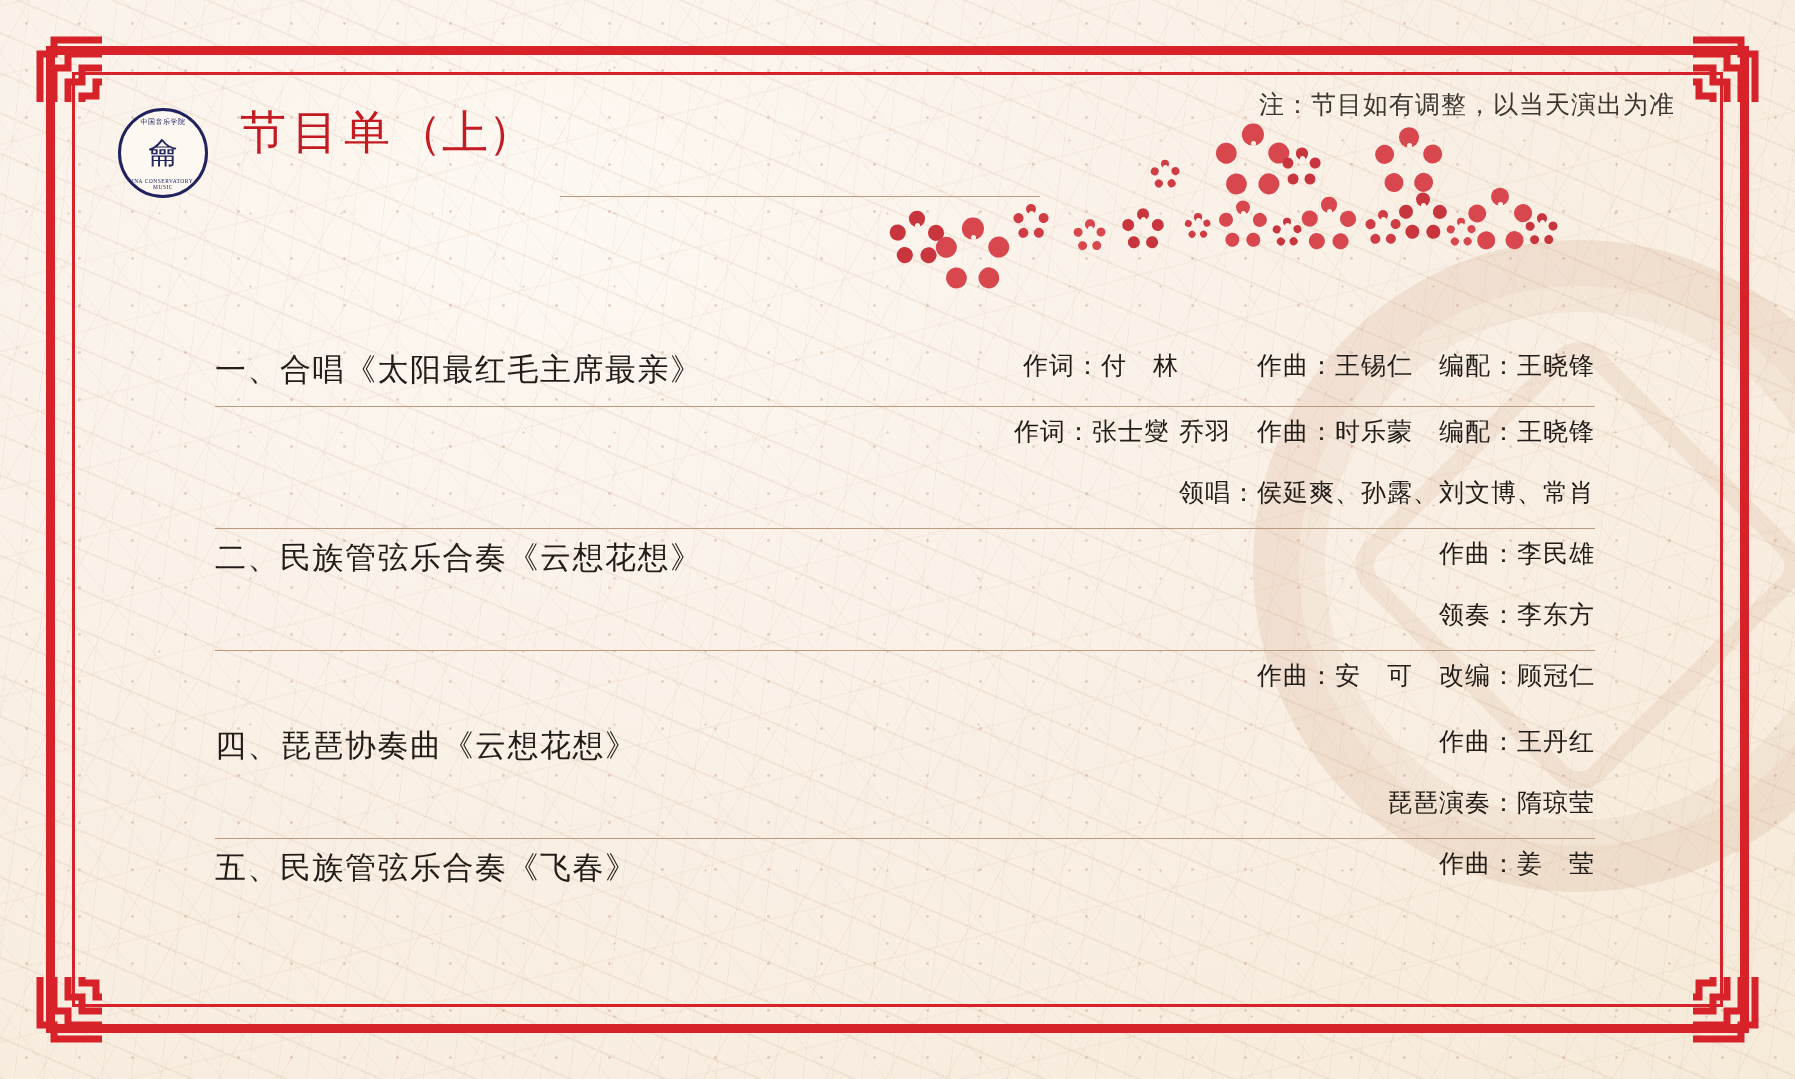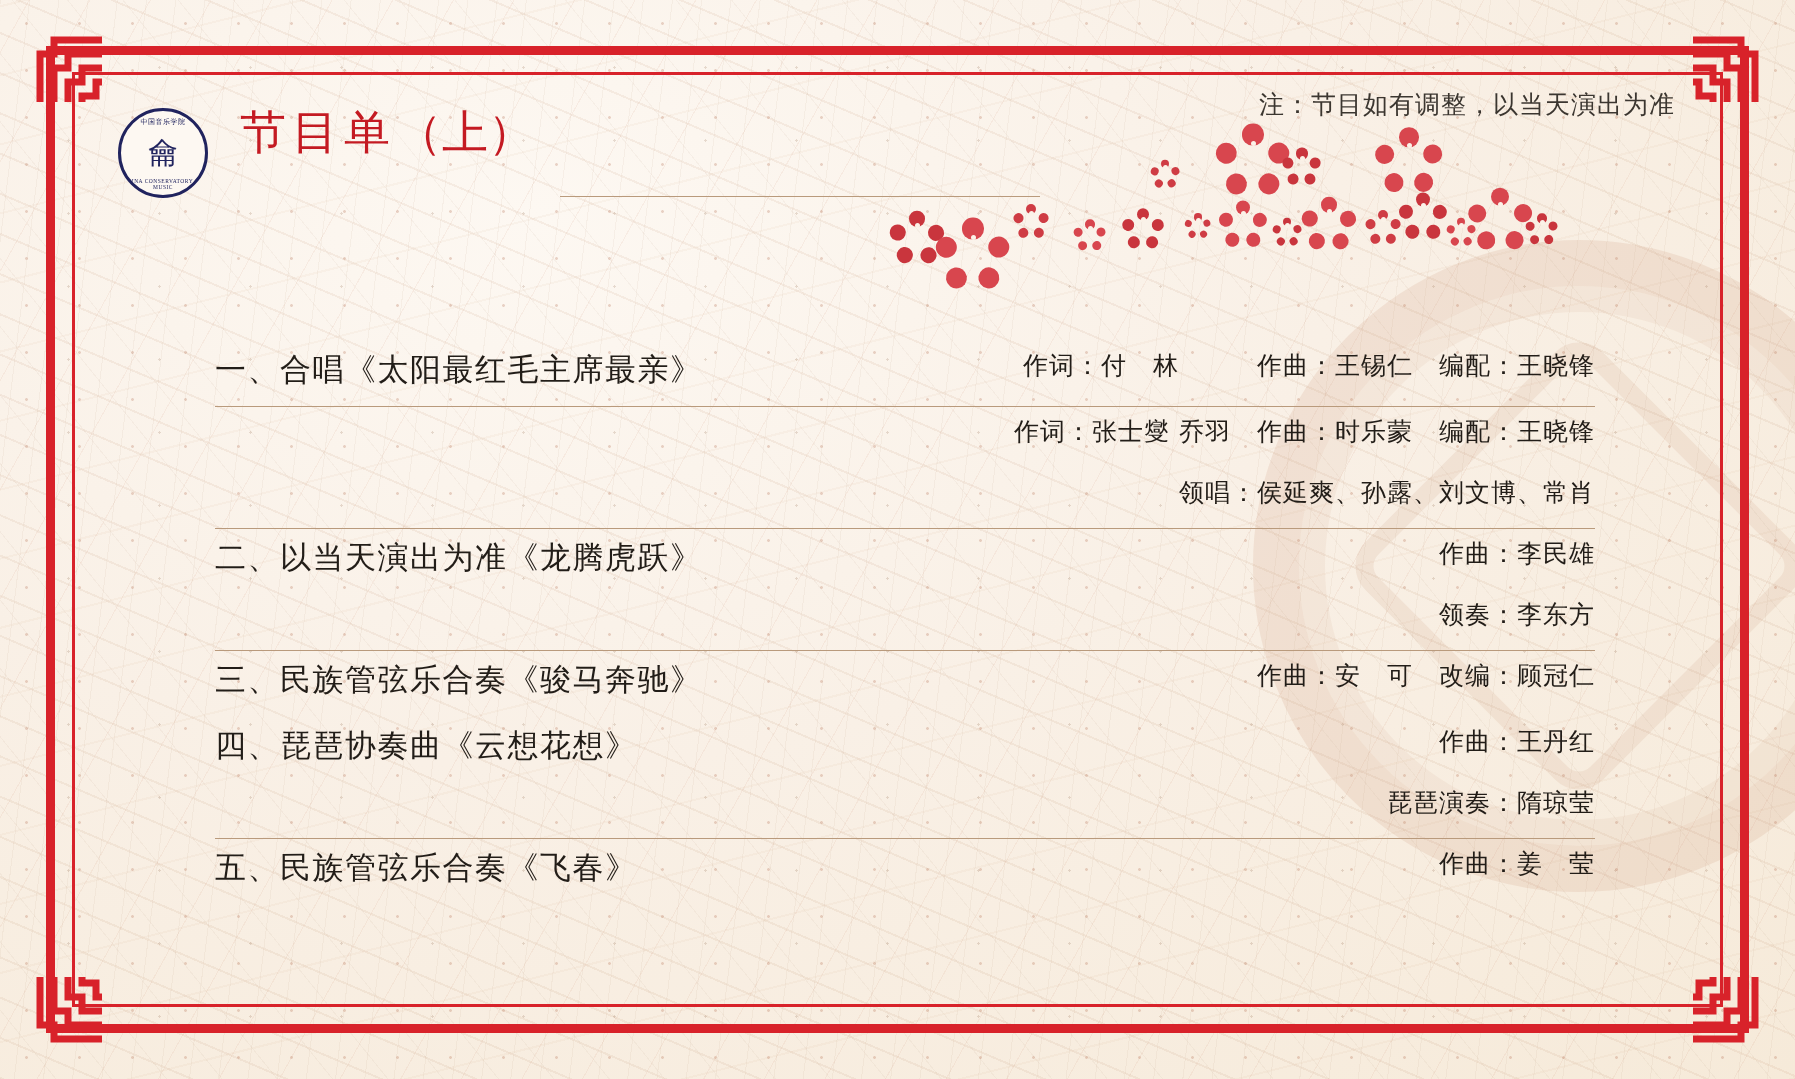--- a/index.html
+++ b/index.html
@@ -501,32 +501,29 @@
 
     <div class="row rule">
       <div class="right">作词：张士燮 乔羽　作曲：时乐蒙　编配：王晓锋</div>
     </div>
     <div class="row credit-only">
       <div class="right">领唱：侯延爽、孙露、刘文博、常肖</div>
     </div>
 
     <div class="row rule">
       <div class="left">
-        <span>二、</span><span>以当天演出为准《龙腾虎跃》</span>
+        <span>二、</span><span>民族管弦乐合奏《云想花想》</span>
       </div>
       <div class="right">作曲：李民雄</div>
     </div>
     <div class="row credit-only">
       <div class="right">领奏：李东方</div>
     </div>
 
     <div class="row rule">
-      <div class="left">
-        <span>三、</span><span>民族管弦乐合奏《骏马奔驰》</span>
-      </div>
       <div class="right">作曲：安　可　改编：顾冠仁</div>
     </div>
 
     <div class="row">
       <div class="left">
         <span>四、</span><span>琵琶协奏曲《云想花想》</span>
       </div>
       <div class="right">作曲：王丹红</div>
     </div>
     <div class="row credit-only">

